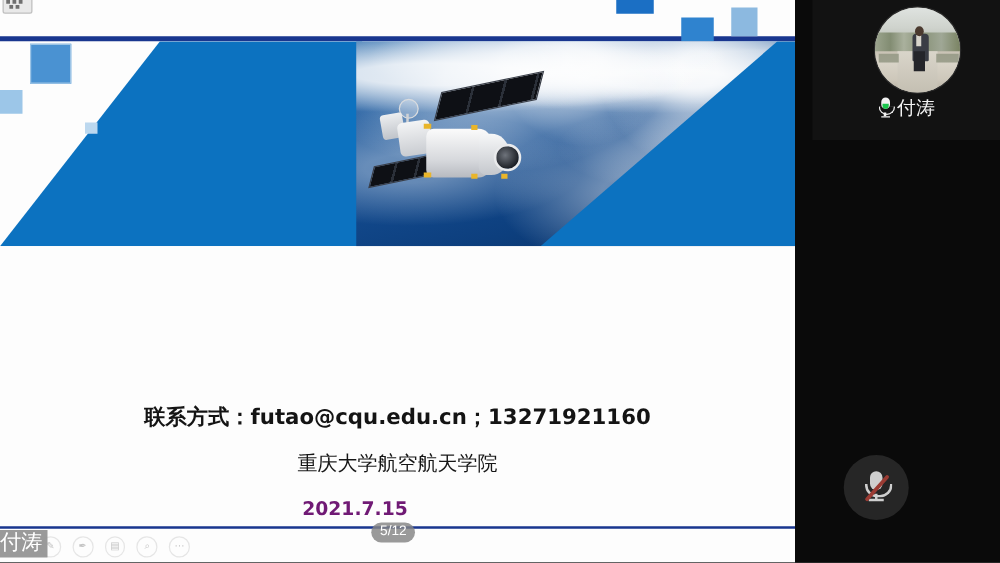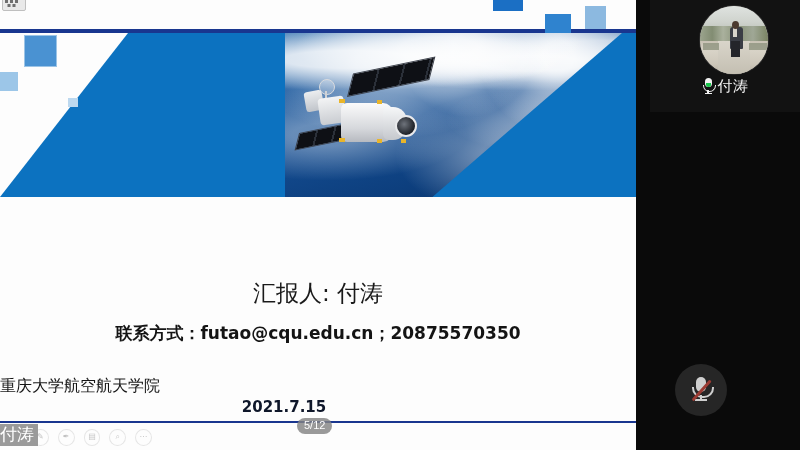--- a/index.html
+++ b/index.html
@@ -193,29 +193,30 @@
     font-family: "DejaVu Sans", sans-serif;
     font-size: 23px; color: #1a1a1a;
   }
   .contact {
     position: absolute; left: 0; top: 322px; width: 636px;
     text-align: center;
     font-family: "DejaVu Sans", sans-serif;
     font-size: 17px; color: #141414; font-weight: bold;
   }
   .affil {
-    position: absolute; left: 0; top: 376px; width: 636px;
+    position: absolute; left: 0; top: 361px; width: 636px;
+    text-align: center;
     font-family: "DejaVu Sans", sans-serif;
     font-size: 16px; color: #161616;
   }
   .date {
     position: absolute; left: 0; top: 398px; width: 568px;
     text-align: center;
     font-family: "DejaVu Sans", sans-serif;
-    font-size: 15px; color: #0f172a; font-weight: bold;
+    font-size: 15px; color: #701a75; font-weight: bold;
   }
   .botline {
     position: absolute; left: 0; top: 421px; width: 636px; height: 2px; background:#19368f;
   }
   .footer-emails {
     position: absolute; left: 0; top: 428px; width: 636px;
     text-align: center;
     font-family: "DejaVu Serif", serif;
     font-size: 13px; color: #121212;
   }
@@ -294,22 +295,21 @@
         <div class="yellow y3"></div>
         <div class="yellow y4"></div>
         <div class="yellow y5"></div>
       </div>
     </div>
 
     <div class="sq sq-left-1"></div>
     <div class="sq sq-left-2"></div>
     <div class="sq sq-left-3"></div>
 
-    <div class="presenter">汇报人: 付涛</div>
-    <div class="contact">联系方式：futao@cqu.edu.cn；20875570350</div>
+    <div class="contact">联系方式：futao@cqu.edu.cn；13271921160</div>
     <div class="affil">重庆大学航空航天学院</div>
     <div class="date">2021.7.15</div>
 
     <div class="botline"></div>
 
     <div class="page-pill">5/12</div>
 
     <div class="nametag">付涛</div>
 
     <div class="ppt-toolbar">

